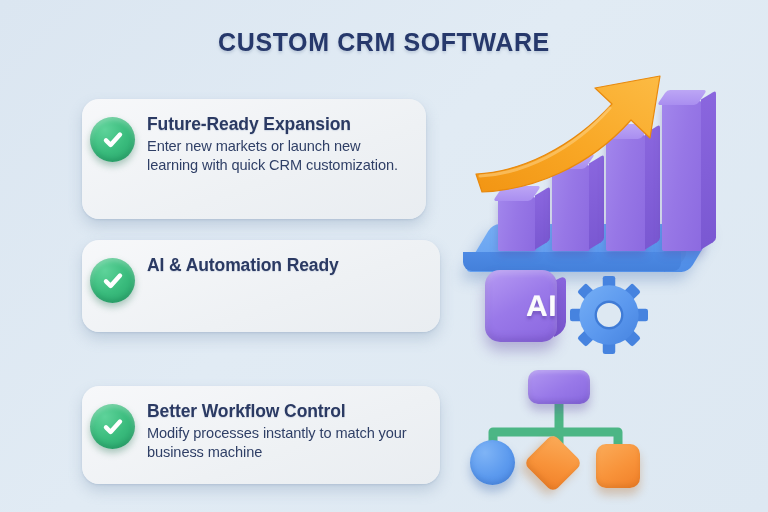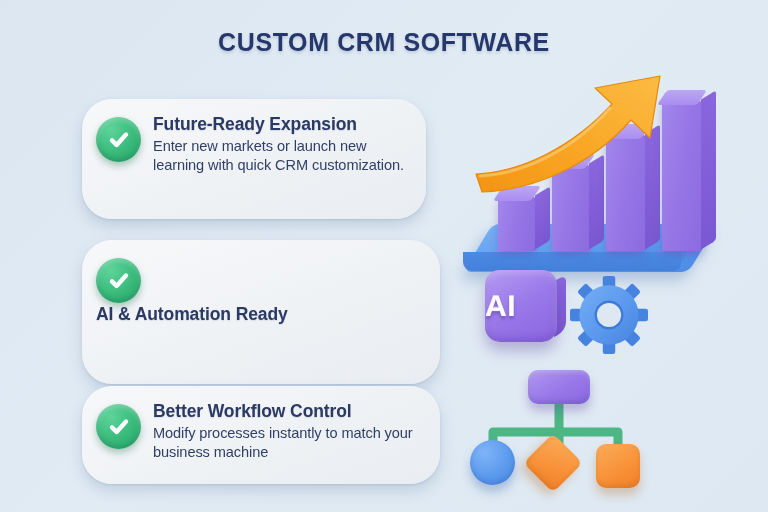--- a/index.html
+++ b/index.html
@@ -17,27 +17,27 @@
     text-align:center;
     font-size:25px; font-weight:bold; letter-spacing:0.6px;
     color:#26386b;
     text-shadow:0 2px 3px rgba(120,140,170,.35);
   }
 
   
   .card {
     position:absolute;
     background:linear-gradient(160deg,#f7f8fa 0%,#eef1f4 60%,#e9edf1 100%);
-    border-radius:30px;
+    border-radius:17px;
     box-shadow:0 7px 14px rgba(120,145,175,.30), 0 1px 2px rgba(120,145,175,.25);
     display:flex; align-items:flex-start;
-    padding:14px 16px 14px 14px;
+    padding:14px 16px 14px 8px;
   }
   #card-0 { left:82px;  top:99px;  width:344px; height:120px; }
-  #card-1 { left:82px;  top:240px; width:358px; height:144px;flex-direction:column; }
+  #card-1 { left:82px;  top:240px; width:358px; height:92px; }
   #card-2 { left:82px;  top:386px; width:358px; height:98px; }
 
   .check-wrap { flex:0 0 auto; margin-right:12px; margin-top:4px; }
   .check {
     width:45px; height:45px; border-radius:50%;
     background:radial-gradient(circle at 33% 28%, #5ed39a 0%, #39bb7c 52%, #27a169 100%);
     box-shadow:0 4px 7px rgba(60,130,100,.40), inset 0 -3px 5px rgba(0,80,50,.22), inset 0 3px 5px rgba(255,255,255,.30);
     display:flex; align-items:center; justify-content:center;
   }
   .check svg { display:block; }
@@ -100,21 +100,21 @@
 
   .arrow-svg { position:absolute; left:0; top:-6px; width:290px; height:185px; }
 
   
   .ai-cube { position:absolute; left:45px; top:230px; width:72px; height:72px; }
   .ai-cube .cube-face {
     position:absolute; inset:0;
     background:linear-gradient(150deg,#b79bf3 0%,#9a79e9 48%,#8a66df 100%);
     border-radius:15px;
     box-shadow:0 9px 14px rgba(95,70,160,.35), inset 0 -4px 7px rgba(70,40,140,.25), inset 0 3px 6px rgba(255,255,255,.25);
-    display:flex; align-items:center; justify-content:flex-start;
+    display:flex; align-items:center; justify-content:flex-end;
   }
   .ai-cube .cube-side {
     position:absolute; right:-9px; top:8px; width:12px; height:56px;
     background:linear-gradient(190deg,#8a66df 0%,#7a55d0 100%);
     transform:skewY(-26deg); border-radius:0 6px 9px 0;
   }
   .ai-text {
     font-size:30px; font-weight:bold; color:#fbfbfd;
     letter-spacing:0.5px; line-height:1;
     text-shadow:0 3px 3px rgba(85,55,150,.45), 0 -1px 0 rgba(255,255,255,.6);

